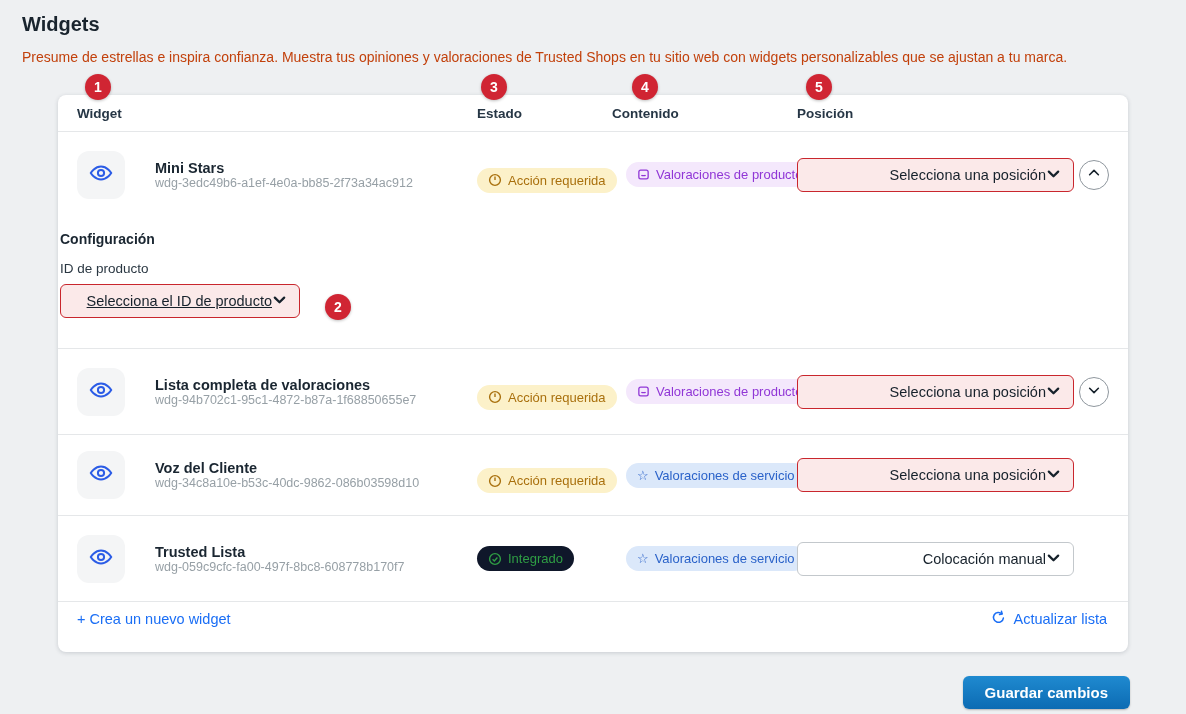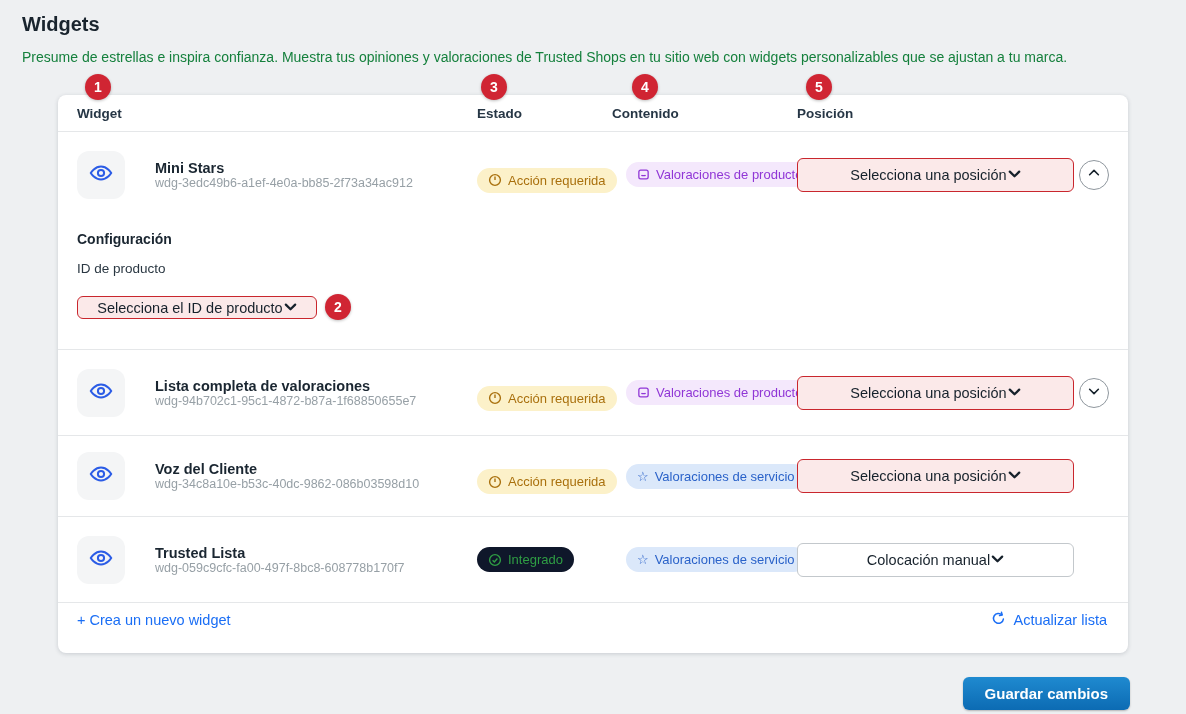--- a/index.html
+++ b/index.html
@@ -5,21 +5,21 @@
   * { box-sizing: border-box; margin: 0; padding: 0; }
   html, body { width: 1186px; height: 714px; }
   body {
     background: #eef0f2;
     font-family: "Liberation Sans", sans-serif;
     color: #19242e;
     overflow: hidden;
   }
   .content { padding: 13px 22px 0 22px; }
   .page-title { font-size: 20px; font-weight: 700; color: #19242e; }
-  .page-subtitle { margin-top: 13px; font-size: 14px; color: #15803d; }
+  .page-subtitle { margin-top: 13px; font-size: 14px; color: #c2410c; }
 
   .card {
     position: relative;
     margin: 30px 36px 0 36px;
     background: #ffffff;
     border-radius: 8px;
     box-shadow: 0 1px 4px rgba(31,45,61,.18);
   }
 
   
@@ -85,21 +85,21 @@
   .pill-success { background: #0f172a; color: #2f9e44; }
   .pill-product { background: #f4e8fc; color: #9036d6; margin-left: 14px; }
   .pill-service { background: #dbe8fa; color: #2a62c9; margin-left: 14px; }
   .pill .icn { display: inline-flex; }
   .star-glyph { font-size: 13px; line-height: 1; }
 
   .select-box {
     height: 34px;
     width: 277px;
     border-radius: 6px;
-    display: flex; align-items: center; justify-content: center;
+    display: flex; align-items: center; justify-content: flex-end;
     padding: 0 12px 0 13px;
     font-size: 14.5px;
     color: #16212b;
     cursor: pointer;
     background: #fff;
     border: 1px solid #c3c8cc;
   }
   .select-error {
     background: #fbe9e9;
     border: 1.5px solid #c9262d;
@@ -108,24 +108,24 @@
   .chev-col { display: flex; justify-content: flex-end; }
   .circle-btn {
     width: 30px; height: 30px;
     border-radius: 50%;
     border: 1px solid #8f979e;
     background: #fff;
     display: flex; align-items: center; justify-content: center;
     cursor: pointer;
   }
 
-  .config-section { padding: 14px 19px 30px 19px; }
+  .config-section { padding: 14px 19px 30px 2px; }
   .config-title { font-size: 14px; font-weight: 700; color: #1a2631; }
   .config-label { margin-top: 14px; font-size: 13.5px; color: #2a3742; }
-  .config-select { margin-top: 20px; width: 240px; height: 23px; }
+  .config-select { margin-top: 8px; width: 240px; height: 34px; text-decoration: underline; }
 
   .card-footer {
     height: 50px;
     display: flex; align-items: center; justify-content: space-between;
     padding: 0 21px 16px 19px;
   }
   .link {
     color: #1a6ef5;
     font-size: 14.5px;
     cursor: pointer;

